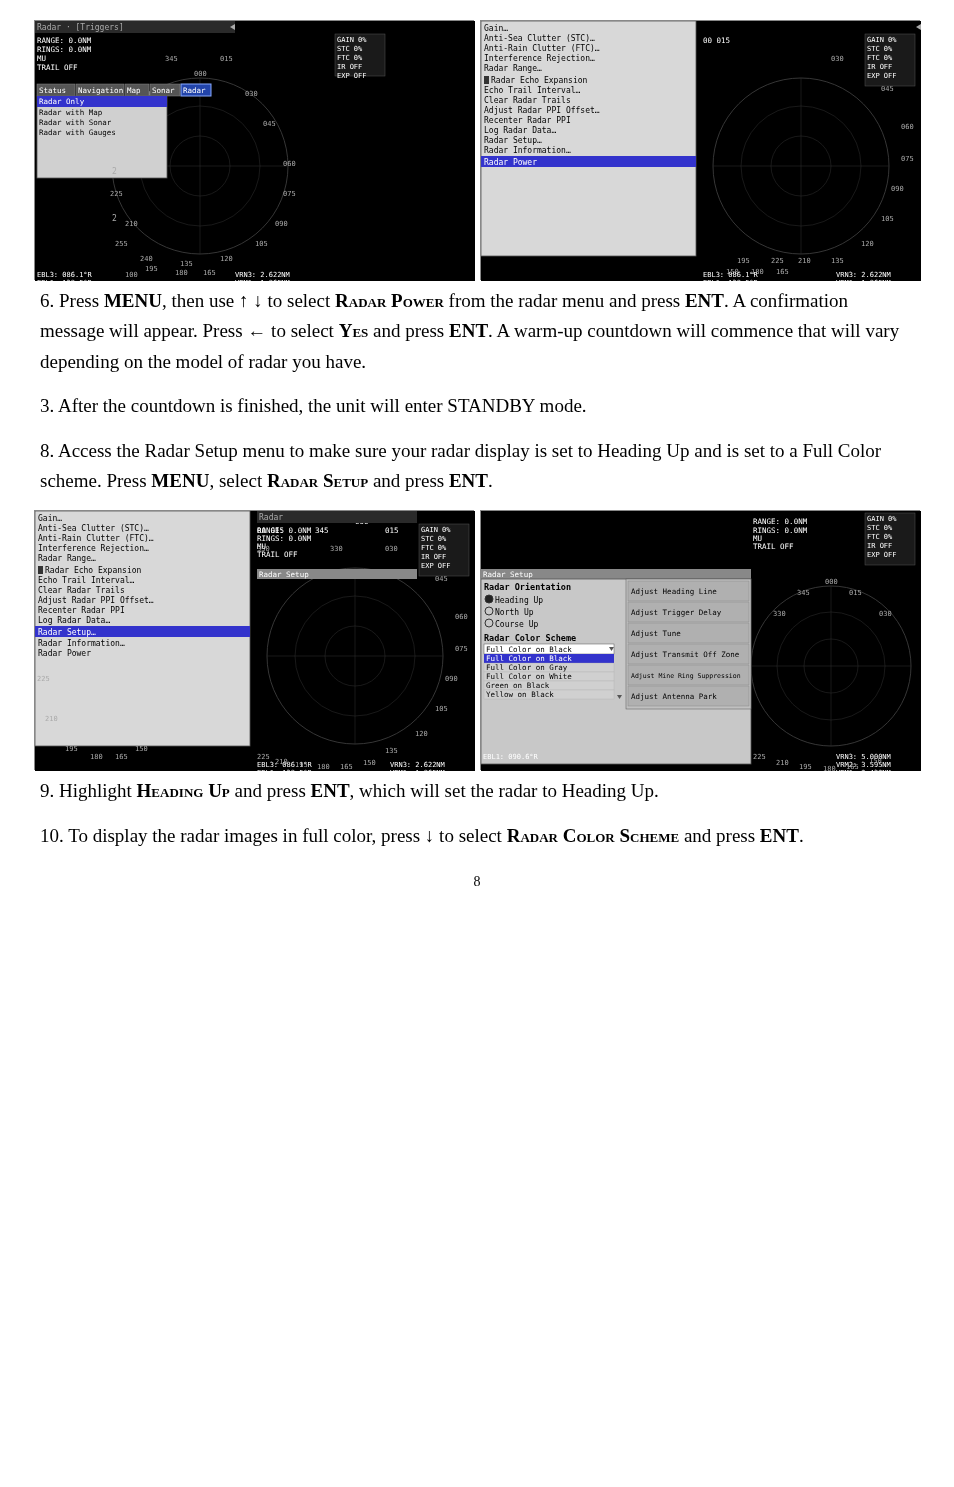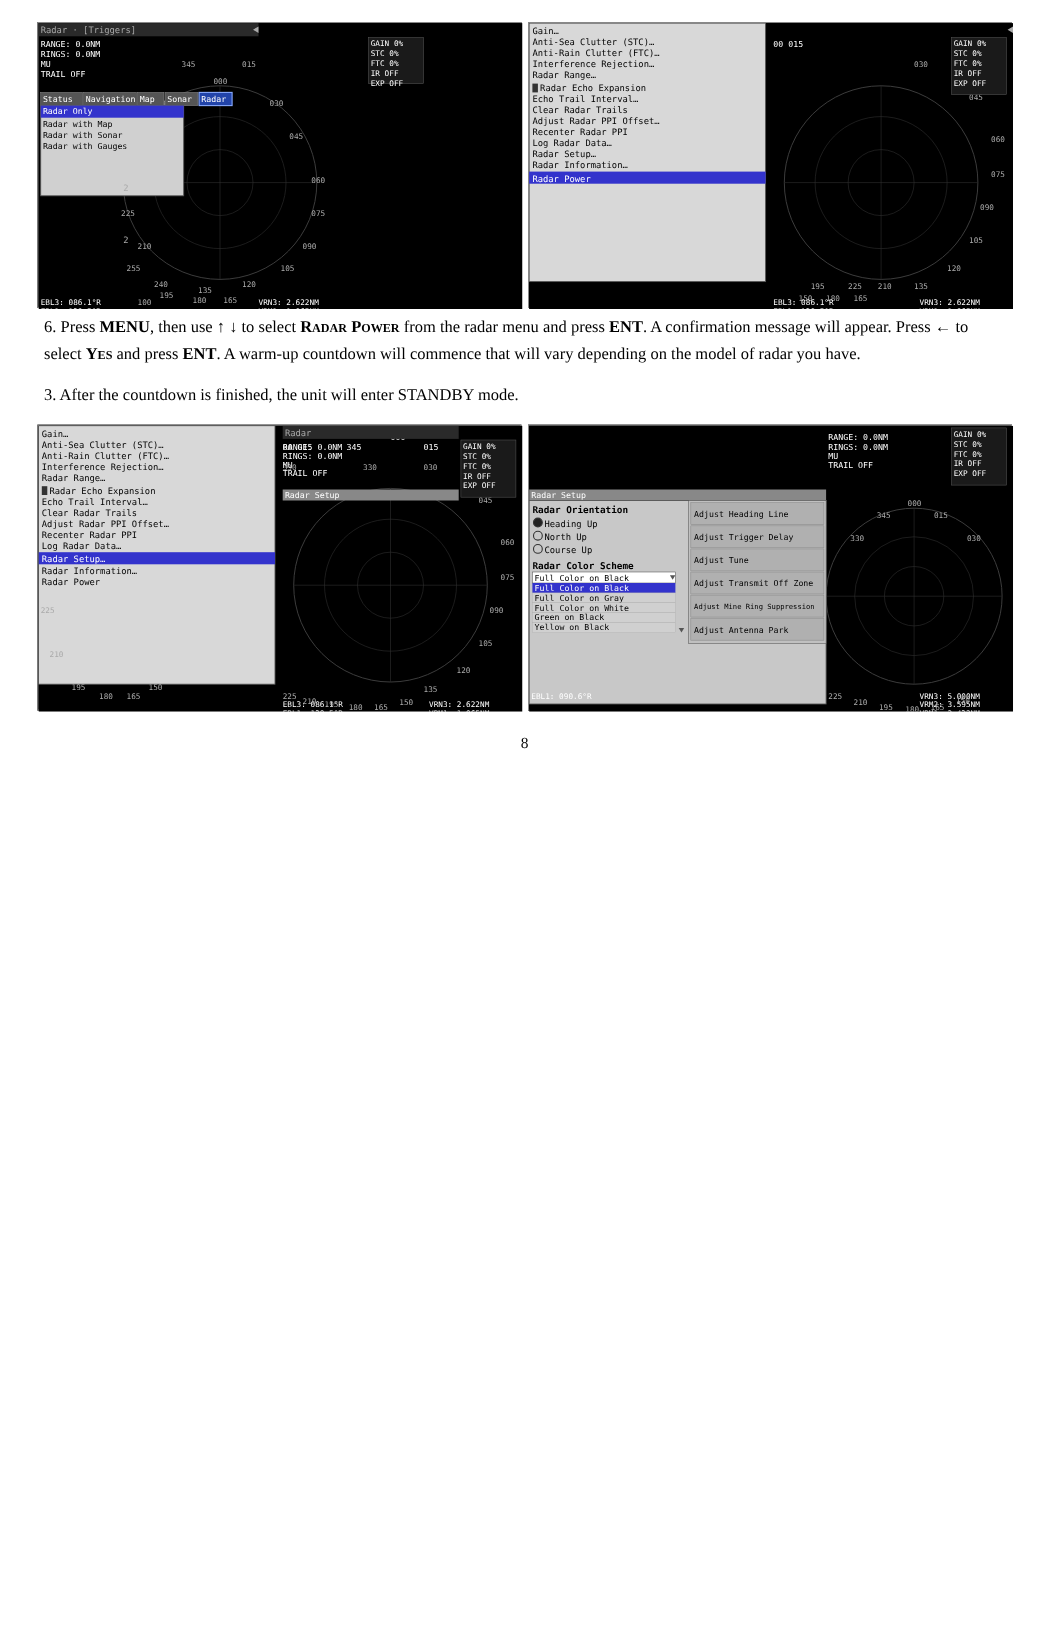--- a/index.html
+++ b/index.html
@@ -18,21 +18,21 @@
     .fig-caption {
       text-align: center;
       font-weight: bold;
       font-size: 14px;
       margin: 8px 0 16px;
       line-height: 1.4;
     }
 
     
     .body-text {
-      font-size: 15px;
+      font-size: 19px;
       line-height: 1.6;
       margin-bottom: 14px;
       text-align: left;
     }
 
     .body-text b { font-weight: bold; }
     .body-text .small-caps {
       font-variant: small-caps;
       font-weight: bold;
     }
@@ -228,20 +228,25 @@
     6. Press <b>MENU</b>, then use ↑ ↓ to select <span class="small-caps">Radar Power</span> from the radar menu
     and press <b>ENT</b>. A confirmation message will appear. Press ← to select
     <span class="small-caps">Yes</span> and press <b>ENT</b>. A warm-up countdown will commence that will vary
     depending on the model of radar you have.
   </p>
 
   <p class="body-text">
     3. After the countdown is finished, the unit will enter STANDBY mode.
   </p>
 
+  <p class="body-text">
+    8. Access the Radar Setup menu to make sure your radar display is set
+    to Heading Up and is set to a Full Color scheme. Press <b>MENU</b>, select
+    <span class="small-caps">Radar Setup</span> and press <b>ENT</b>.
+  </p>
 
   <div class="figure-container">
     <div class="two-panel-row">
 
       <div class="panel-wrapper">
         <svg width="440" height="260" style="position:absolute;top:0;left:0;">
           <rect width="440" height="260" fill="#000"></rect>
 
           <rect x="0" y="0" width="215" height="235" fill="#d8d8d8" stroke="#555" stroke-width="0.8"></rect>
           <text x="3" y="10" fill="#000" font-size="8" font-family="monospace">Gain…</text>
@@ -409,18 +414,26 @@
           <text x="318" y="258" fill="#aaa" font-size="7" font-family="monospace">195</text>
           <text x="342" y="260" fill="#aaa" font-size="7" font-family="monospace">180</text>
           <text x="365" y="258" fill="#aaa" font-size="7" font-family="monospace">165</text>
           <text x="388" y="252" fill="#aaa" font-size="7" font-family="monospace">150</text>
         </svg>
       </div>
     </div>
 
   </div>
 
-
+  <p class="body-text">
+    9. Highlight <span class="small-caps">Heading Up</span> and press <b>ENT</b>, which will set the radar to
+    Heading Up.
+  </p>
+
+  <p class="body-text">
+    10. To display the radar images in full color, press ↓ to select <span class="small-caps">Radar
+    Color Scheme</span> and press <b>ENT</b>.
+  </p>
 
 
   <div class="page-num">8</div>
 
 </div>
 
 </body></html>

